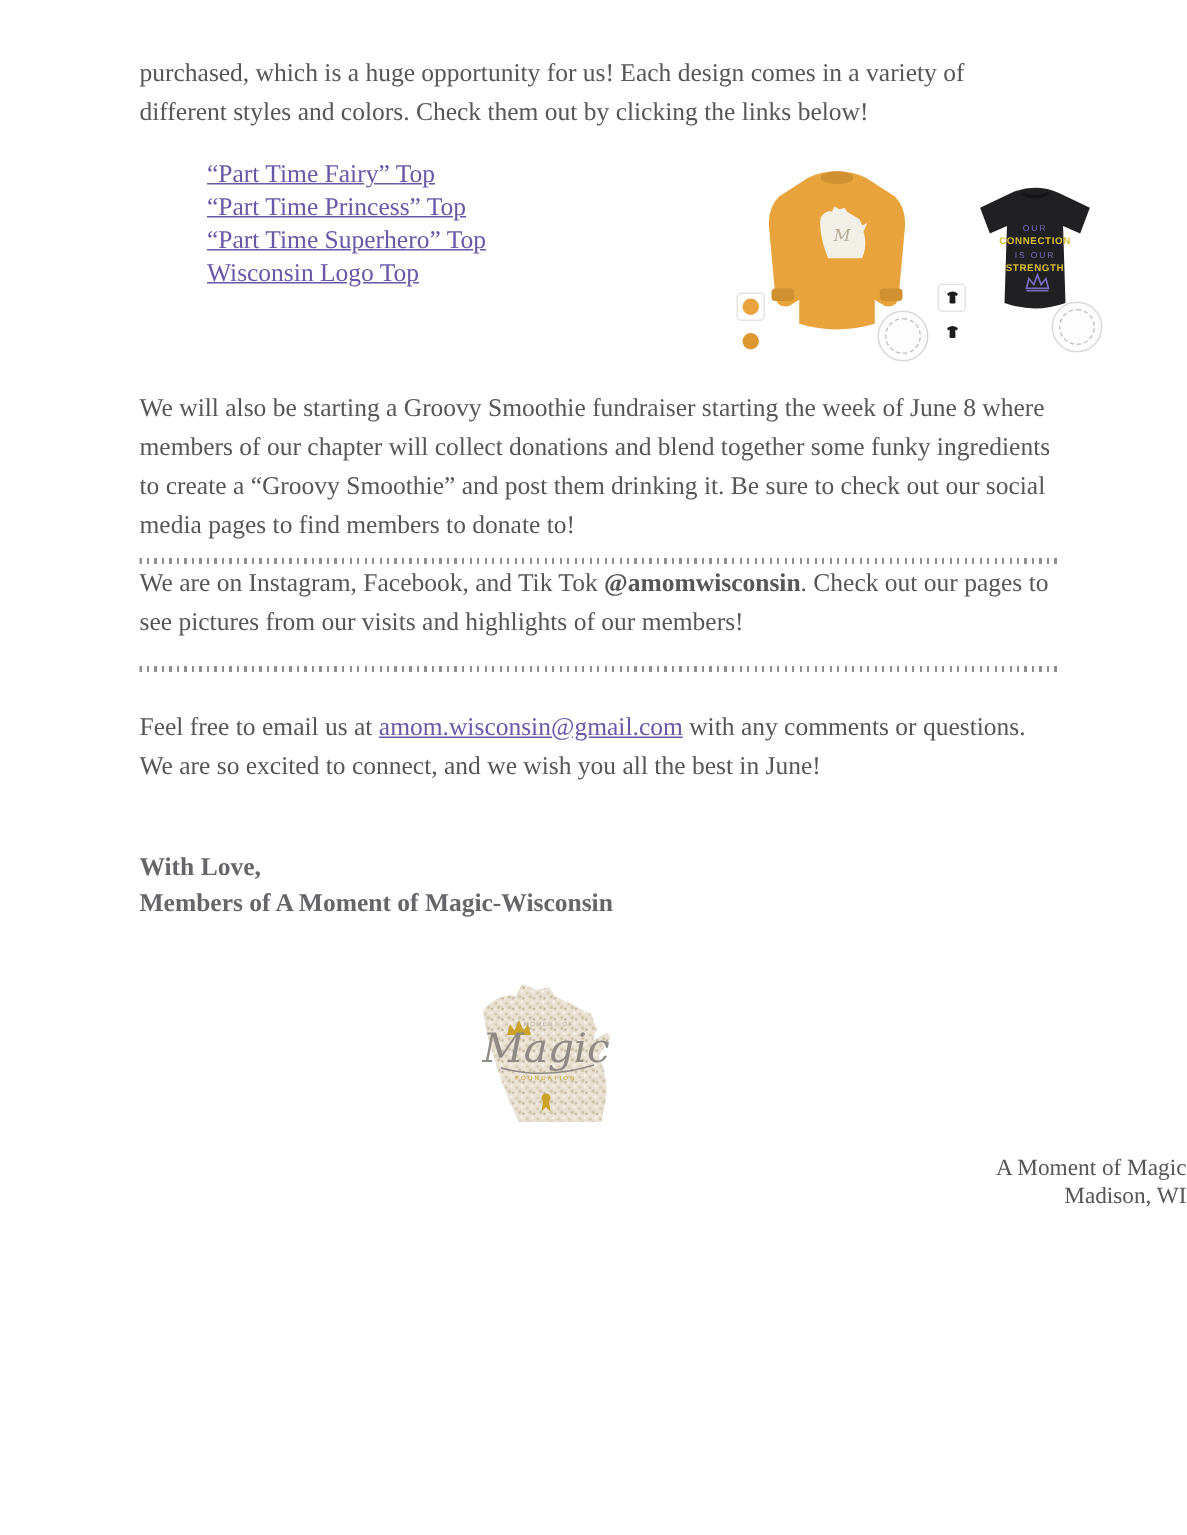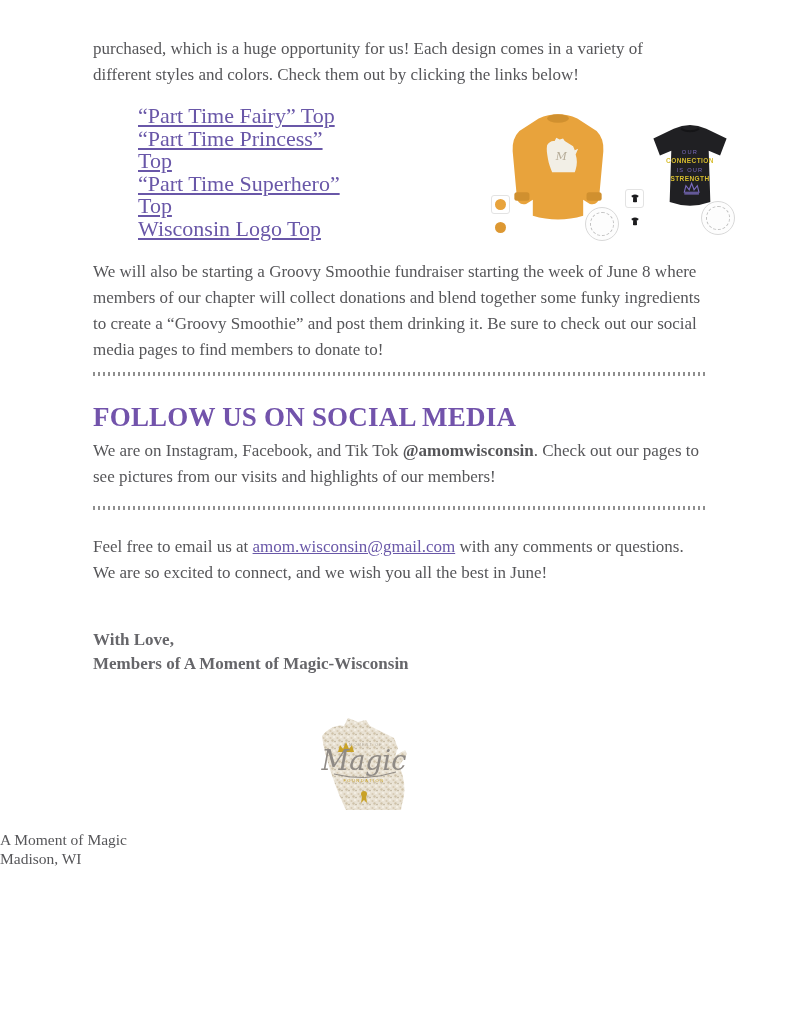--- a/index.html
+++ b/index.html
@@ -7,21 +7,21 @@
     width:791px;height:1023px;background:#ffffff;overflow:hidden;
     font-family:"Liberation Serif","DejaVu Serif",serif;
     -webkit-font-smoothing:antialiased;
   }
   .content{width:612px;margin:0 0 0 93px;padding-top:36px;}
   p{margin:0;color:#565659;font-size:17px;line-height:26px;font-family:Liberation Serif, serif;}
   a{color:#6957a8;text-decoration:underline;}
   .top-row{display:flex;margin-top:17px;}
   .links{list-style:none;margin:0;padding:0 0 0 45px;width:215px;flex:none;}
   .links li{margin:0 0 1px 0;}
-  .links a{font-size:22px;line-height:21px;}
+  .links a{font-size:17px;line-height:21px;}
   .products{display:flex;gap:6px;margin-left:auto;margin-right:-48px;}
   .product{position:relative;width:126px;height:138px;flex:none;cursor:pointer;}
   .product svg.shirt{display:block;margin:0 auto;}
   .swatches{position:absolute;left:0;bottom:6px;display:flex;flex-direction:column;gap:4px;}
   .swatch{width:17px;height:17px;background:#fff;border:1px solid #e3e3e3;border-radius:3px;
           display:flex;align-items:center;justify-content:center;}
   .swatch .dot{width:11px;height:11px;border-radius:50%;}
   .badge{position:absolute;right:2px;bottom:2px;width:32px;height:32px;border-radius:50%;
          background:#fdfdfd;border:1px solid #d9d9d9;display:flex;align-items:center;justify-content:center;}
   .badge .inner{width:22px;height:22px;border-radius:50%;border:1px dashed #c2c2c2;}
@@ -29,21 +29,21 @@
   .divider{height:4px;margin-top:9px;
      background-image:repeating-linear-gradient(90deg,#8f8f8f 0 1.6px,transparent 1.6px 5px);
      background-size:100% 4px;background-repeat:no-repeat;}
   .divider.gap-top{margin-top:16px;}
   h1.social{margin:26px 0 6px 0;font-size:27px;line-height:30px;color:#7253ab;
             font-weight:bold;letter-spacing:.2px;}
   .handle{font-weight:bold;}
   .signature{margin-top:42px;}
   .signature p{font-weight:bold;color:#66666a;line-height:24px;}
   .logo-wrap{width:726px;text-align:center;margin-top:32px;}
-  .caption{width:791px;text-align:left;margin-top:14px;}
+  .caption{width:791px;text-align:right;margin-top:14px;}
   .caption p{font-size:15.5px;line-height:19px;color:#565659;}
 </style>
 </head>
 <body>
 
 <div class="content">
 
   <p>purchased, which is a huge opportunity for us! Each design comes in a variety of different styles and colors. Check them out by clicking the links below!</p>
 
   <div class="top-row">
@@ -106,21 +106,20 @@
           </div>
       </div>
 
     </div>
   </div>
 
   <p class="para-block">We will also be starting a Groovy Smoothie fundraiser starting the week of June 8 where members of our chapter will collect donations and blend together some funky ingredients to create a “Groovy Smoothie” and post them drinking it. Be sure to check out our social media pages to find members to donate to!</p>
 
   <div class="divider"></div>
 
-  <h1 class="social">FOLLOW US ON SOCIAL MEDIA</h1>
 
   <p><span>We are on Instagram, Facebook, and Tik Tok </span><span class="handle">@amomwisconsin</span><span>. Check out our pages to see pictures from our visits and highlights of our members!</span></p>
 
   <div class="divider gap-top"></div>
 
   <p class="para-block" style="margin-top:24px"><span>Feel free to email us at </span><a href="#">amom.wisconsin@gmail.com</a><span> with any comments or questions. We are so excited to connect, and we wish you all the best in June!</span></p>
 
   <div class="signature">
     <p>With Love,</p>
     <p>Members of A Moment of Magic-Wisconsin</p>

